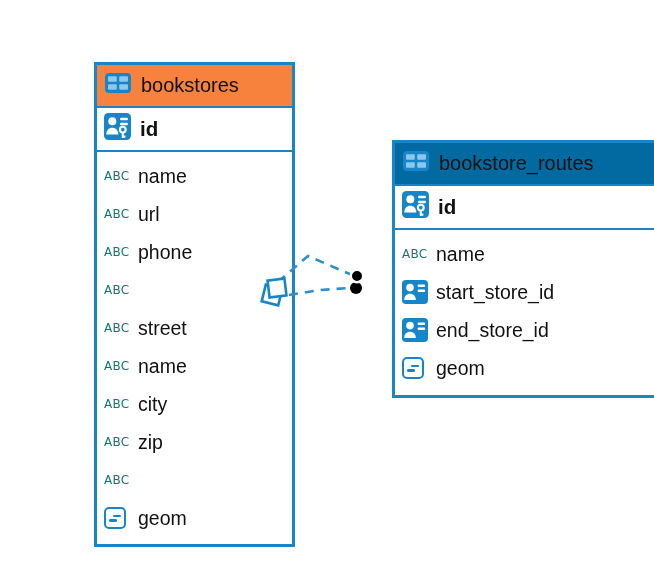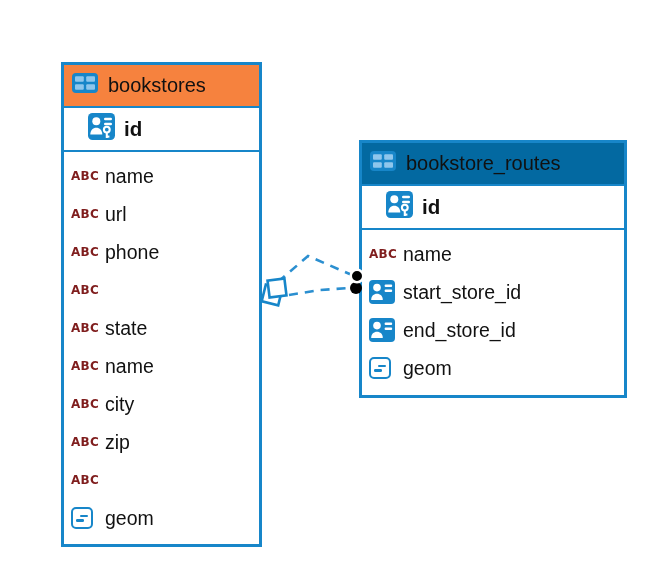--- a/index.html
+++ b/index.html
@@ -4,50 +4,50 @@
 <style>
   html,body{margin:0;padding:0;}
   body{
     width:654px;height:570px;background:#ffffff;position:relative;overflow:hidden;
     font-family:"Liberation Sans","DejaVu Sans",sans-serif;color:#111;
   }
   .canvas{position:absolute;inset:0;width:654px;height:570px;}
 
   
   .entity{
-    position:absolute;background:#fff;border:3px solid #1786C9;box-sizing:border-box;z-index:1;
+    position:absolute;background:#fff;border:3px solid #1786C9;box-sizing:border-box;z-index:1;margin-left:33px;
   }
   .entity--bookstores{left:61px;top:62px;width:201px;height:485px;}
   .entity--routes{left:359px;top:140px;width:268px;height:258px;}
 
   .entity__header{
     height:43px;display:flex;align-items:center;gap:10px;padding:0 8px;
     border-bottom:2.5px solid #1786C9;box-sizing:border-box;
     font-size:20px;font-weight:400;white-space:nowrap;
   }
   .entity__header--orange{background:#F6823E;}
   .entity__header--gray{background:#0369a1;align-items:center;}
 
   .entity__pkrow{
-    height:44px;display:flex;align-items:center;gap:9px;padding:0 24px;
+    height:44px;display:flex;align-items:center;gap:9px;padding:0 7px;
     border-bottom:2.5px solid #1786C9;box-sizing:border-box;
     font-size:20.5px;font-weight:700;background:#fff;white-space:nowrap;
   }
 
   .entity__fields{padding:5px 0 0 0;}
   .frow{
     height:38px;display:flex;align-items:center;padding:0 7px;
     font-size:19.5px;font-weight:400;white-space:nowrap;background:#fff;
   }
   .frow__icon{
     width:34px;min-width:34px;display:flex;align-items:center;justify-content:flex-start;
   }
   .abc{
     font-family:"DejaVu Sans","Liberation Sans",sans-serif;
-    font-size:12px;font-weight:700;letter-spacing:.3px;color:#7f1d1d;line-height:1;
+    font-size:12px;font-weight:400;letter-spacing:.3px;color:#0f766e;line-height:1;
     transform:scaleY(.95);
   }
   .geombox{
     position:relative;width:18px;height:18px;border:2.4px solid #1786C9;border-radius:5px;
     background:#fff;box-sizing:content-box;
   }
   .geombox i{position:absolute;background:#1786C9;border-radius:1.2px;display:block;}
   .geombox i.d1{left:7px;top:5.5px;width:8px;height:2.6px;}
   .geombox i.d2{left:3px;top:10px;width:8px;height:2.6px;}
 
@@ -110,21 +110,21 @@
       </div>
       <div class="frow">
         <span class="frow__icon">
             <span class="abc">ABC</span>
           </span>
       </div>
       <div class="frow">
         <span class="frow__icon">
             <span class="abc">ABC</span>
           </span>
-        <span>state</span>
+        <span>street</span>
       </div>
       <div class="frow">
         <span class="frow__icon">
             <span class="abc">ABC</span>
           </span>
         <span>name</span>
       </div>
       <div class="frow">
         <span class="frow__icon">
             <span class="abc">ABC</span>

